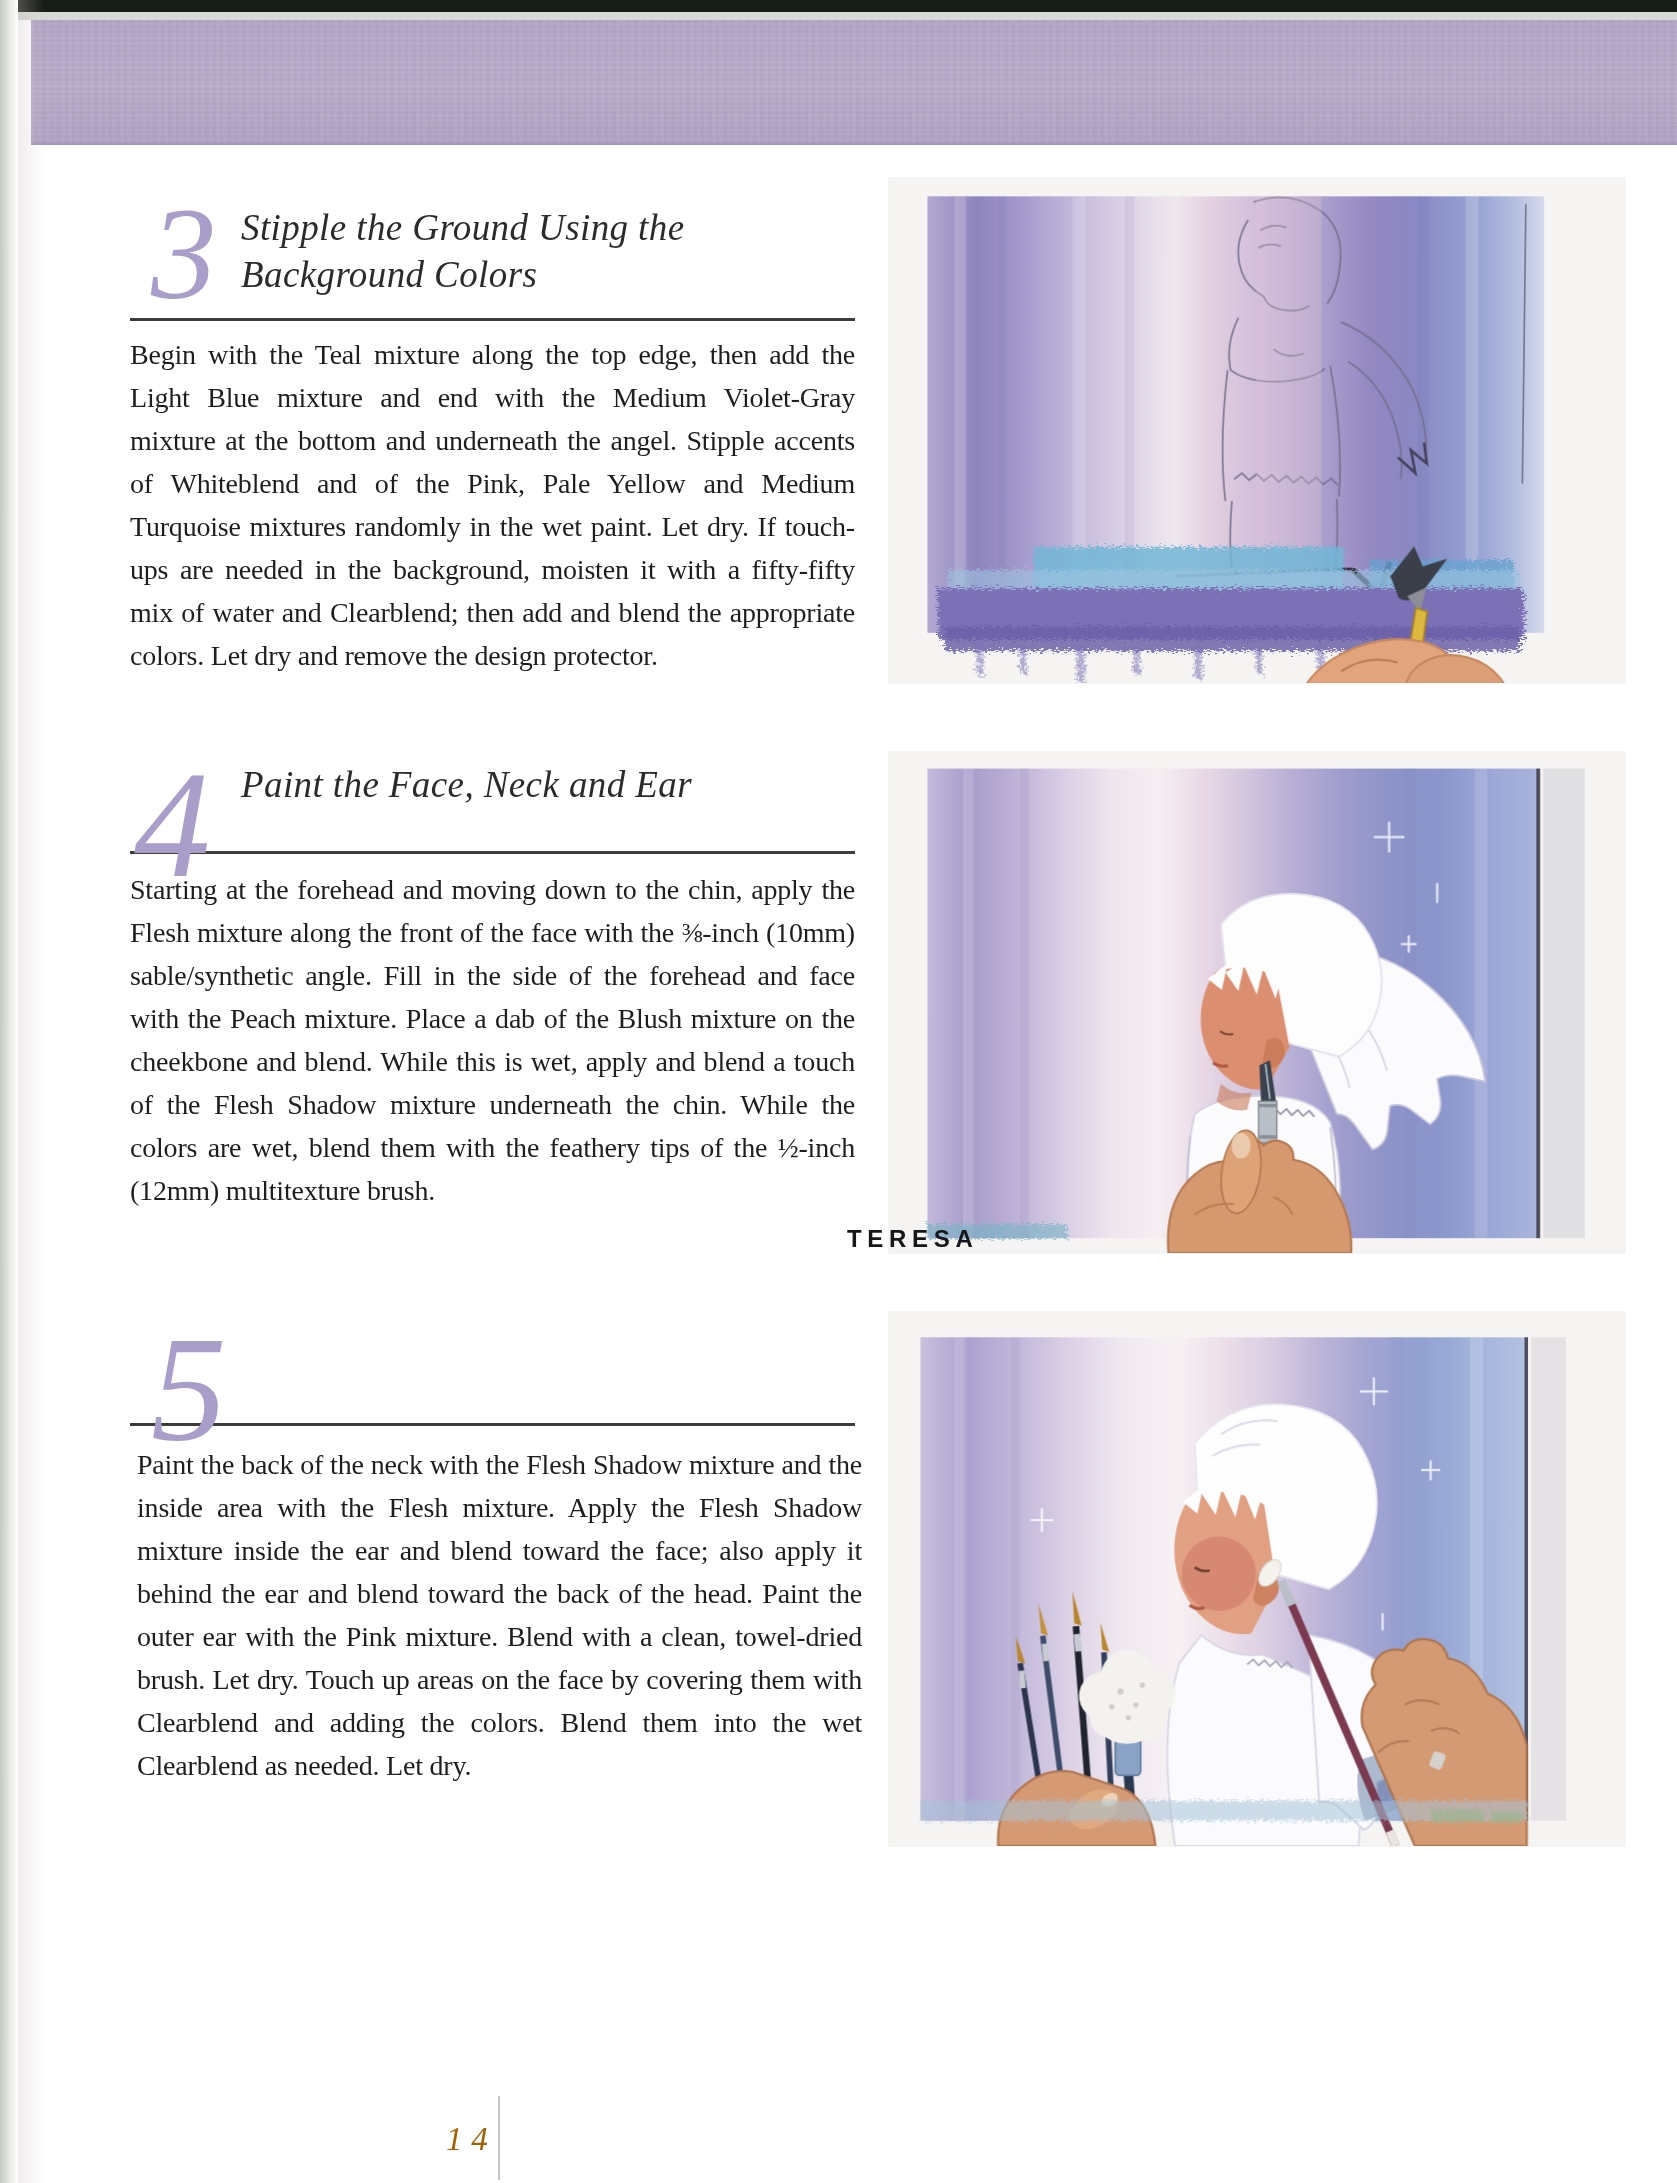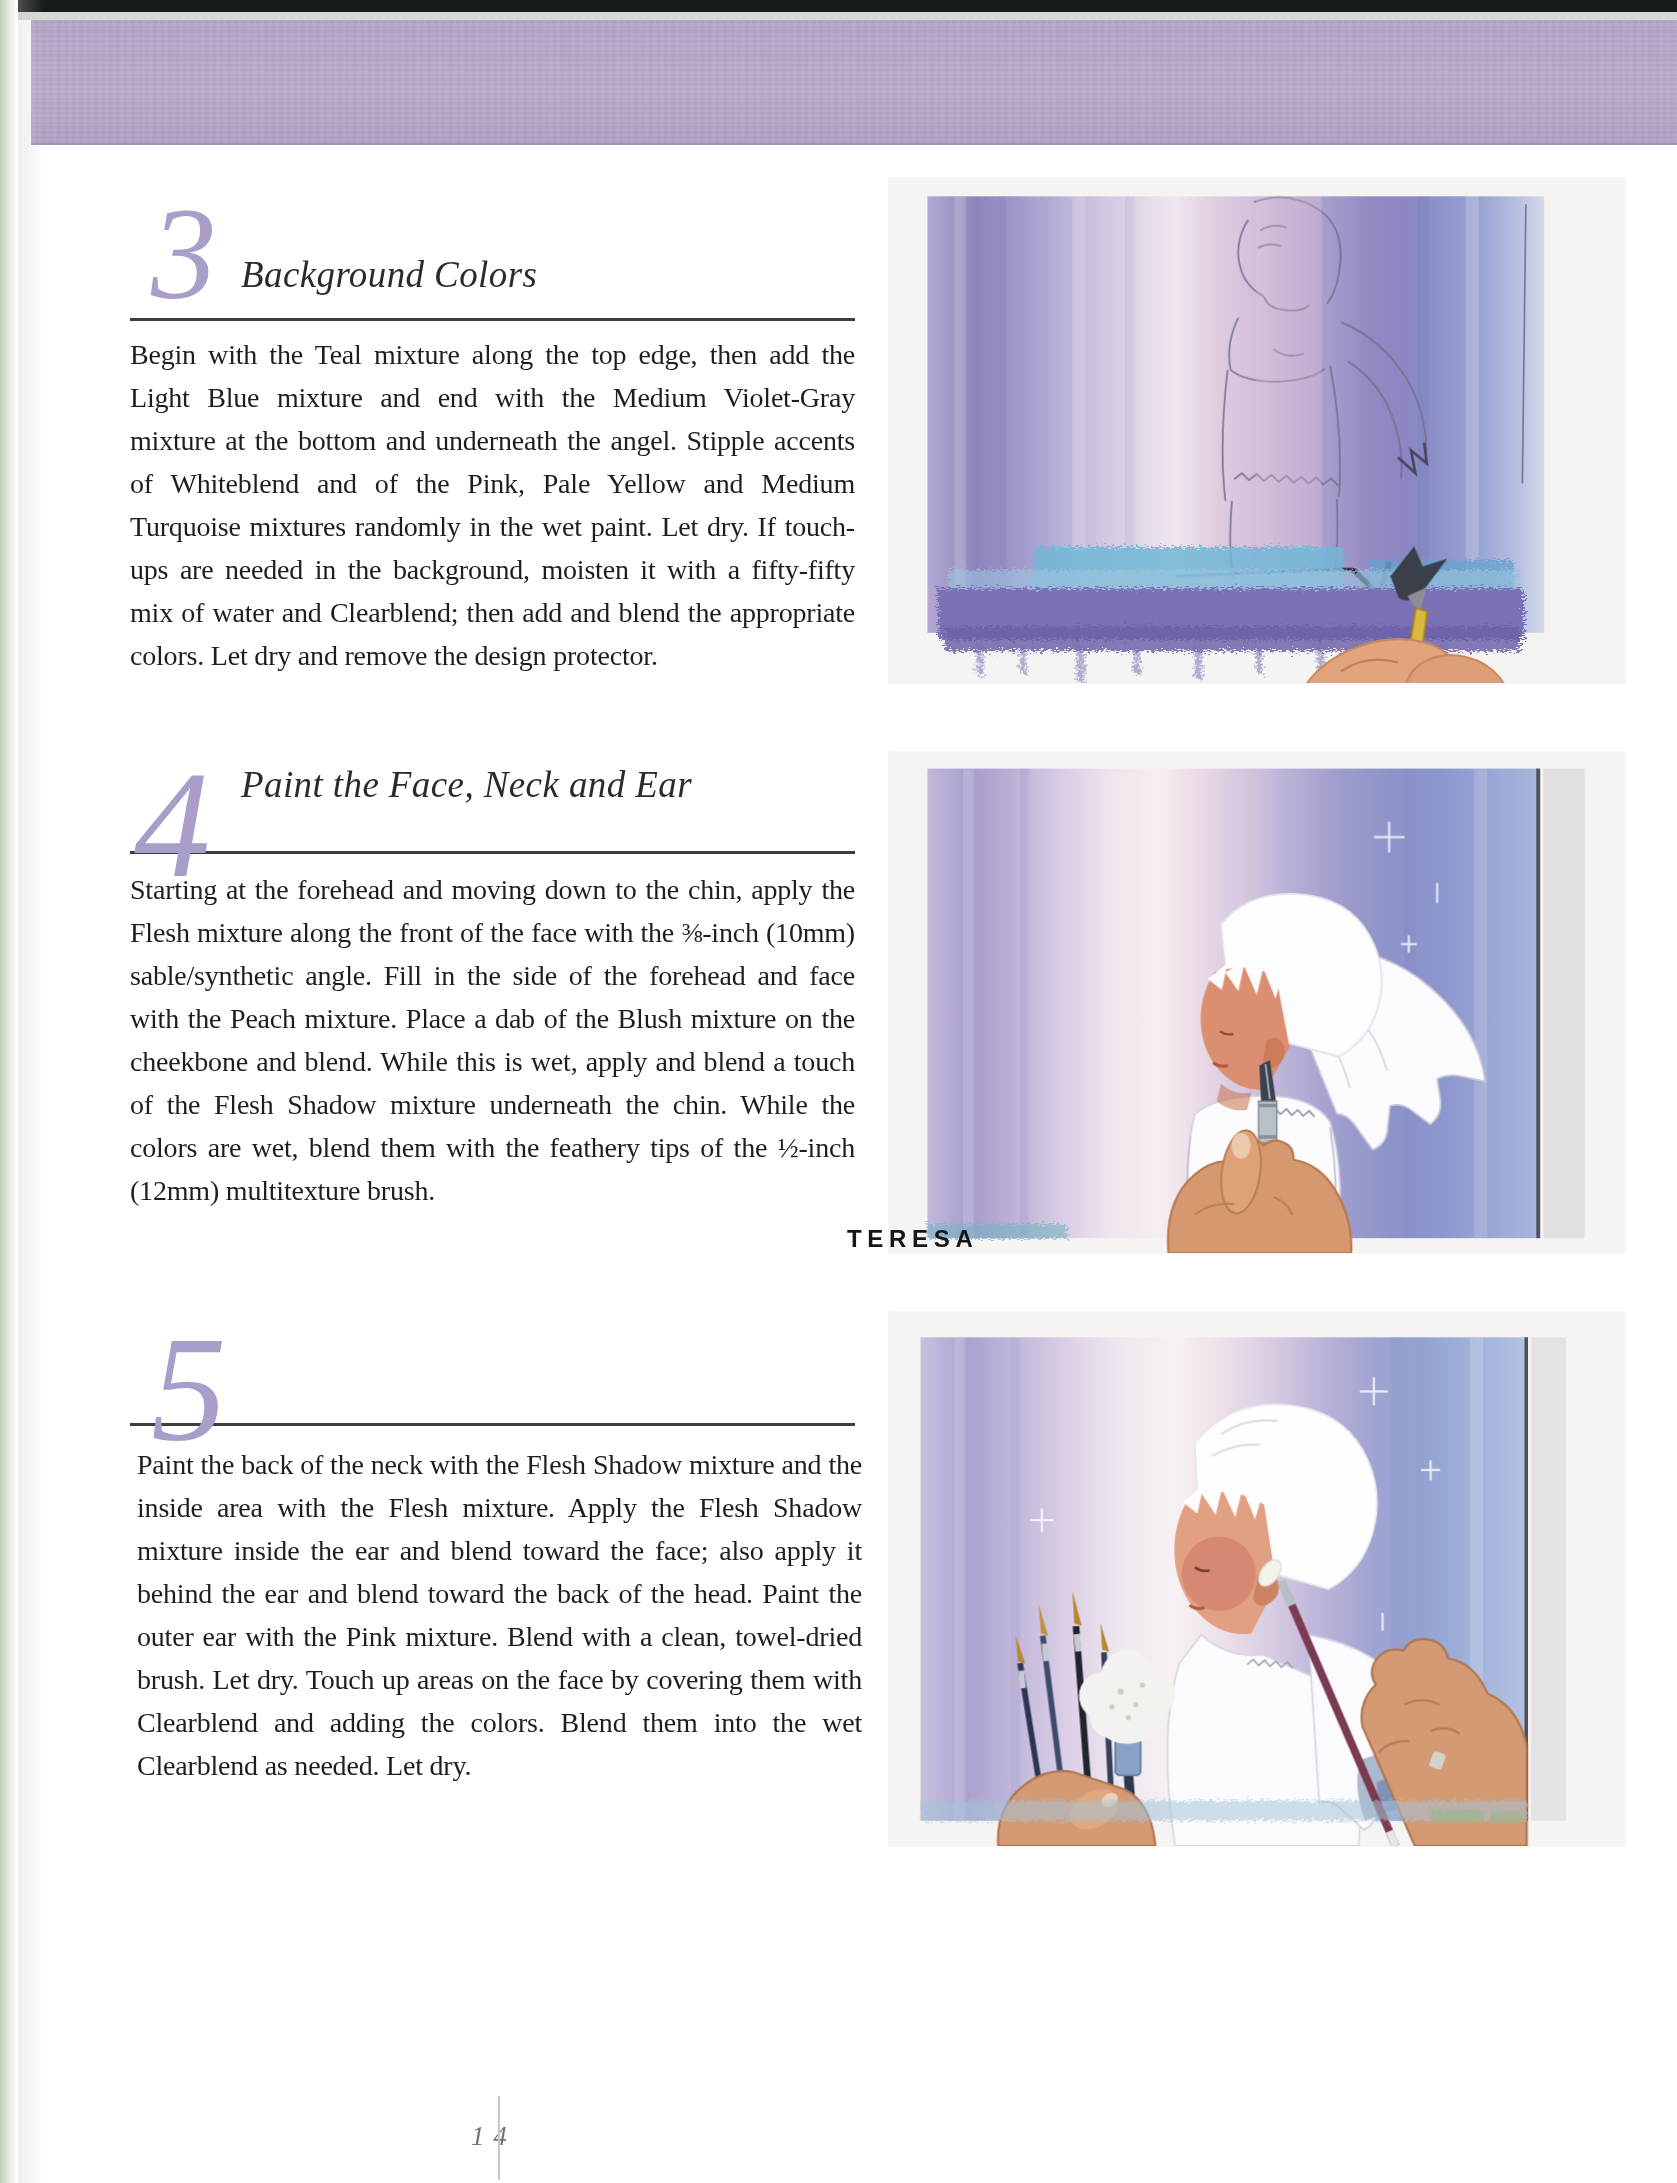--- a/index.html
+++ b/index.html
@@ -43,38 +43,38 @@
       box-shadow:0 0 0 0.4px #e7e6e2;}
   #photo1{top:178px;height:505px;}
   #photo2{top:752px;height:501px;}
   #photo3{top:1312px;height:534px;}
   .photo svg{display:block;width:100%;height:100%;}
   
   .teresa{position:absolute;left:847px;top:1225px;z-index:8;
       font-family:"Liberation Sans", sans-serif;font-size:24px;font-weight:600;
       letter-spacing:5.7px;color:#15151a;}
   .page-number{position:absolute;left:446px;top:2121px;z-index:3;
-      font-style:italic;font-size:27px;color:#737373;letter-spacing:8.7px;margin-left:25px;}
+      font-style:italic;font-size:33px;color:#a16207;letter-spacing:8.7px;}
   .page-number-rule{position:absolute;left:498px;top:2096px;width:2.2px;height:84px;
       background:#c8c8c2;z-index:3;}
 </style>
 </head>
 <body>
 
 <div class="page">
 
   <div class="top-black"></div>
   <div class="top-gray"></div>
   <div class="lavender-band"></div>
   <div class="book-edge"></div>
   <div class="book-edge-tint"></div>
 
   <div class="numeral" id="n3">3</div>
   <h2 class="step-title" id="t3">
-    <br>
+    <span>Stipple the Ground Using the</span><br>
     <span>Background Colors</span>
   </h2>
   <div class="rule" id="r3"></div>
   <p class="body-text" id="b3">Begin with the Teal mixture along the top edge, then add the Light Blue mixture and end with the Medium Violet-Gray mixture at the bottom and underneath the angel. Stipple accents of Whiteblend and of the Pink, Pale Yellow and Medium Turquoise mixtures randomly in the wet paint. Let dry. If touch-ups are needed in the background, moisten it with a fifty-fifty mix of water and Clearblend; then add and blend the appropriate colors. Let dry and remove the design protector.</p>
 
   <div class="numeral" id="n4">4</div>
   <h2 class="step-title" id="t4">
     <span>Paint the Face, Neck and Ear</span>
   </h2>
   <div class="rule" id="r4"></div>

